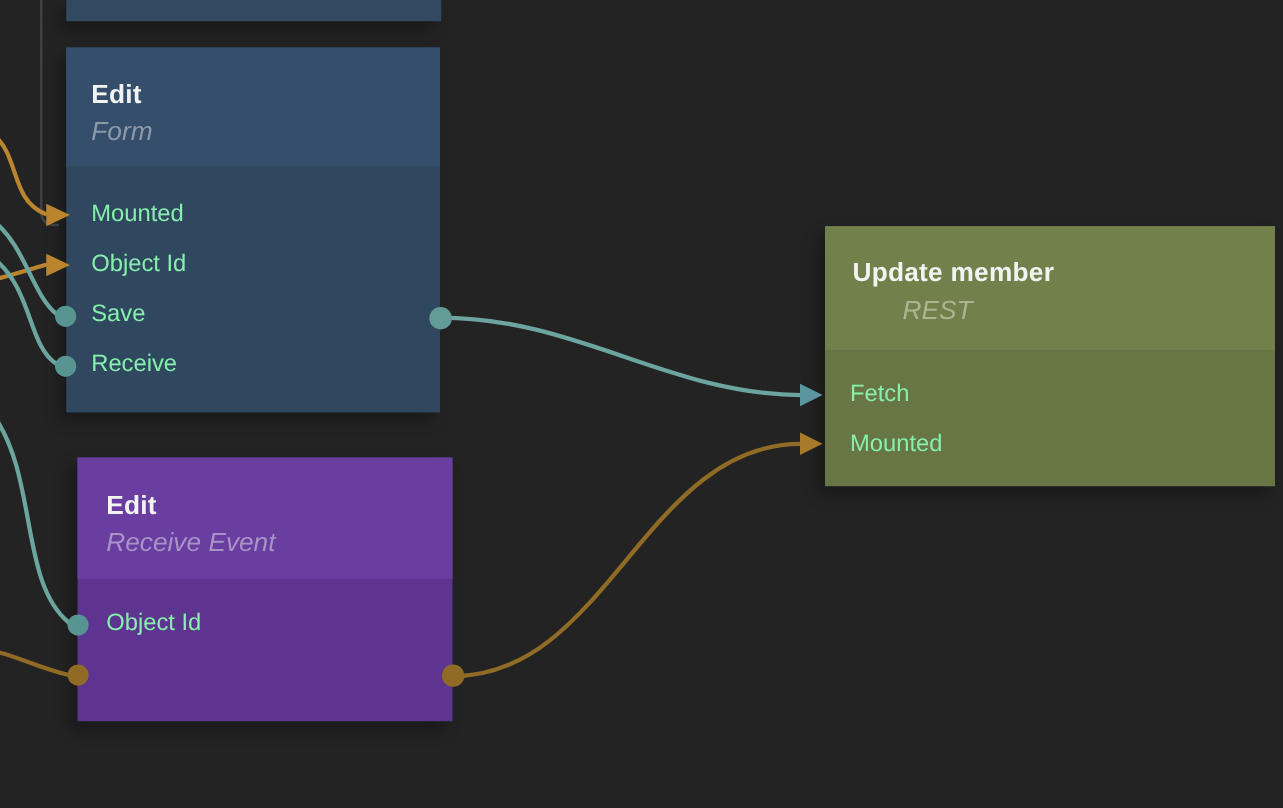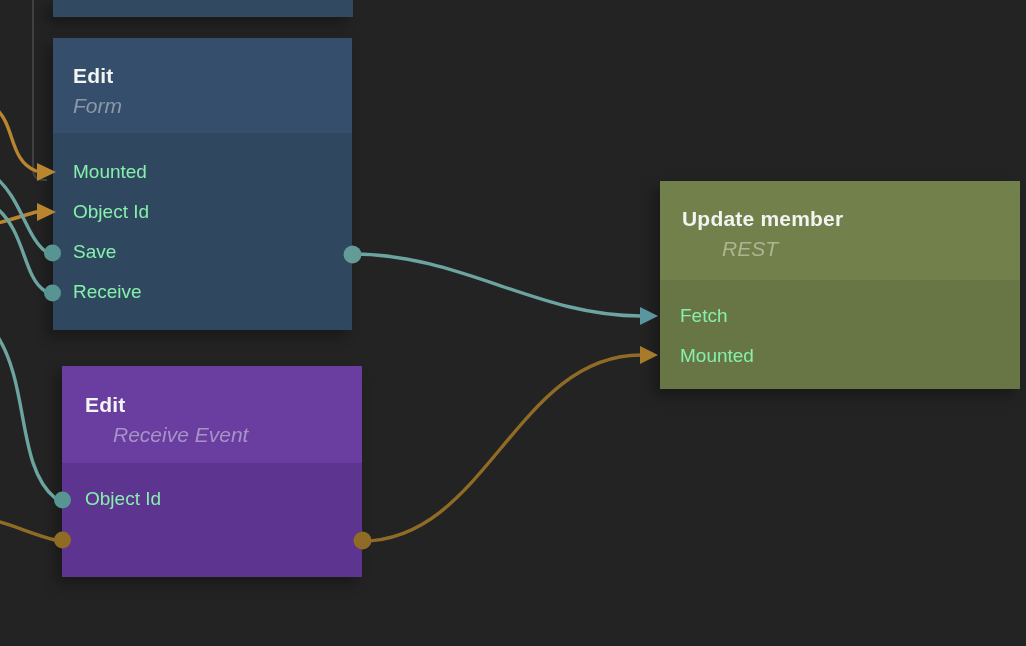--- a/index.html
+++ b/index.html
@@ -27,21 +27,21 @@
 
   
   #node-edit-form{left:53px;top:38px;width:299px;height:292px;background:#2F4860;}
   #node-edit-form .node-header{height:95px;background:#344E6C;padding:23px 0 0 20px;}
   #node-edit-form .node-subtitle{color:#8C99A8;}
   #node-edit-form .node-body{padding:19px 0 0 20px;}
 
   
   #node-receive{left:62px;top:366px;width:300px;height:211px;background:#5D348F;}
   #node-receive .node-header{height:97px;background:#693EA0;padding:24px 0 0 23px;}
-  #node-receive .node-subtitle{color:#A793C6;margin-left:28px;}
+  #node-receive .node-subtitle{color:#A793C6;}
   #node-receive .node-body{padding:16px 0 0 23px;}
 
   
   #node-update{left:660px;top:181px;width:360px;height:208px;background:#677644;}
   #node-update .node-header{height:99px;background:#72814C;padding:23px 0 0 22px;}
   #node-update .node-subtitle{color:#ADB491;margin-left:40px;}
   #node-update .node-body{padding:16px 0 0 20px;}
 
   #wires{position:absolute;inset:0;z-index:5;pointer-events:none;}
   #wires *{pointer-events:auto;}

